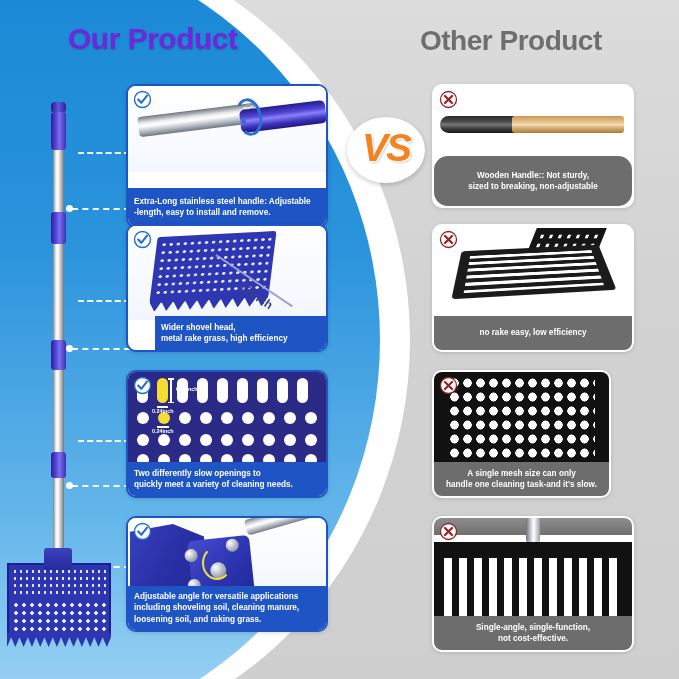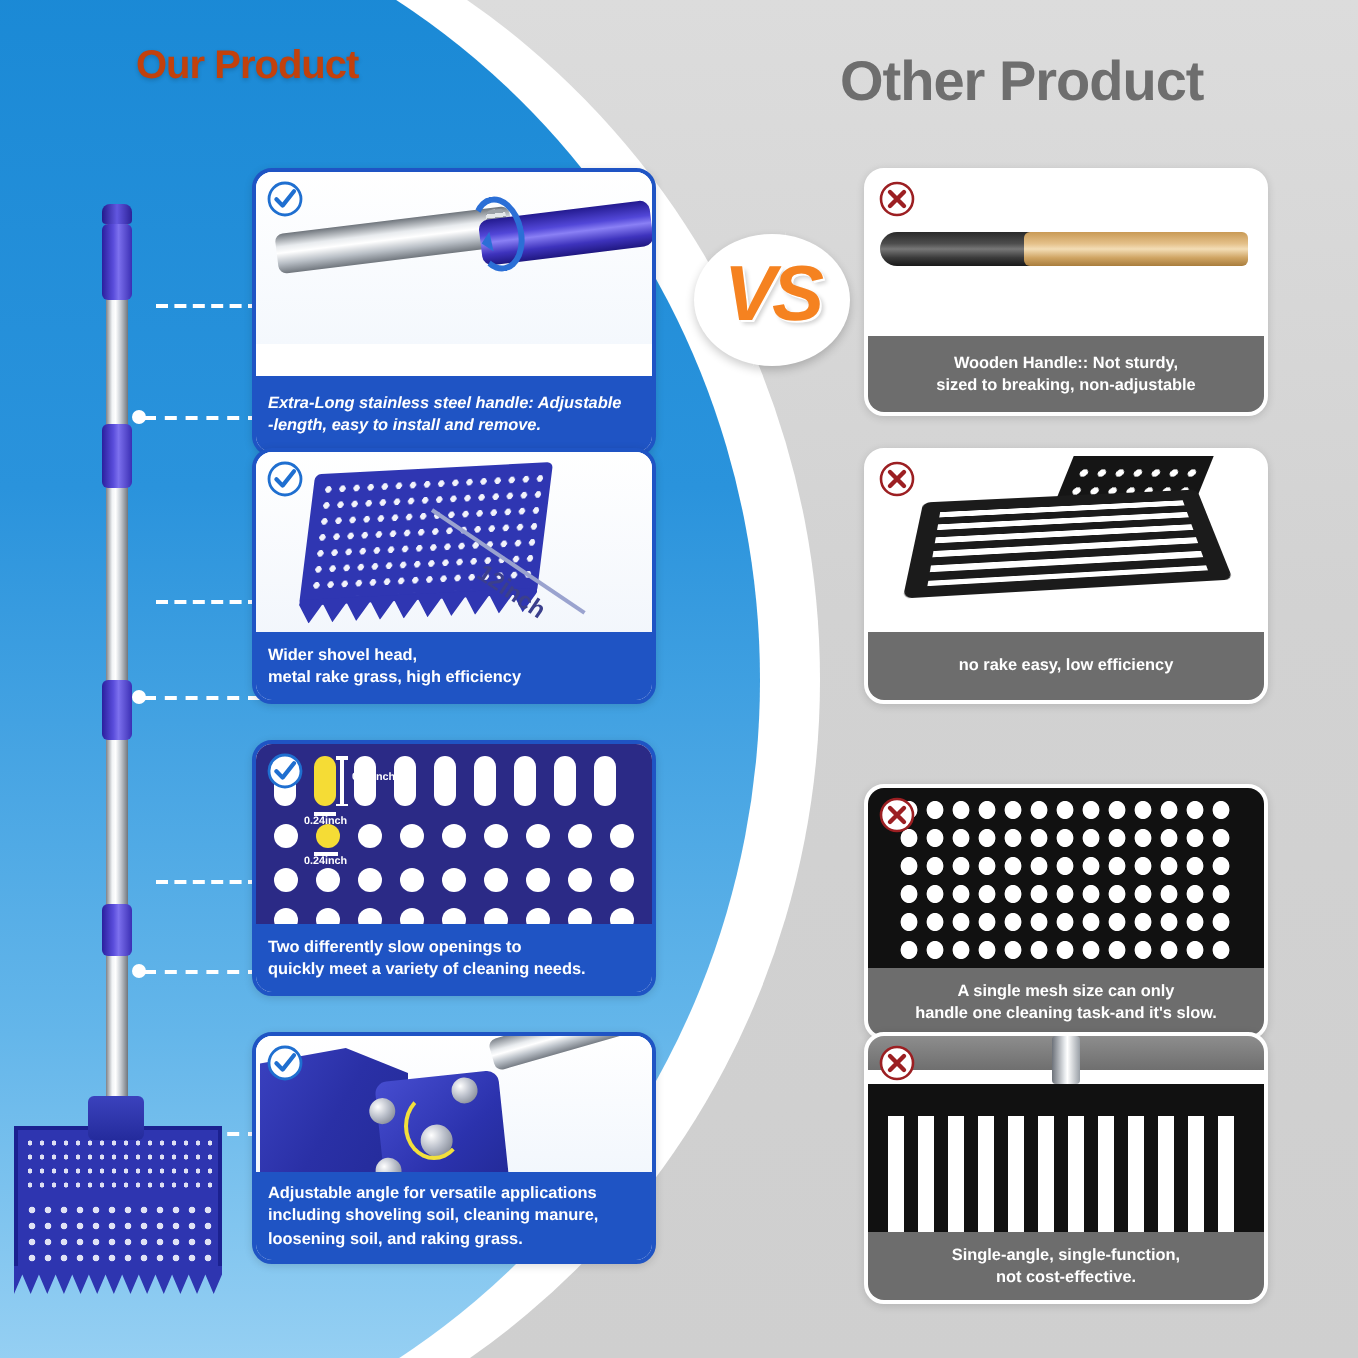--- a/index.html
+++ b/index.html
@@ -38,22 +38,22 @@
 
   
   .heading {
     position: absolute;
     font-weight: bold;
     letter-spacing: -0.5px;
     white-space: nowrap;
   }
   .heading-left {
     left: 68px; top: 22px;
-    font-size: 20px;
-    color: #c2410c;
+    font-size: 30px;
+    color: #6d28d9;
     text-shadow: 0 1px 2px rgba(0,0,0,.18);
   }
   .heading-right {
     left: 420px; top: 25px;
     font-size: 28px;
     color: #6e6e6e;
   }
 
   
   .vs-badge {
@@ -480,21 +480,21 @@
   <div class="dash" style="left:72px;top:566px;width:58px;height:1px;border-top-width:2px;"></div>
   <div class="dot" style="left:66px;top:563px;"></div>
   <div class="dash" style="left:128px;top:530px;width:1px;height:38px;border-left-width:2px;"></div>
 
   <div class="vs-badge">
     <div class="vs-circle"></div>
     <div class="vs-bolt"></div>
     <div class="vs-text">VS</div>
   </div>
 
-  <div class="card left-card" style="left:126px;top:84px;width:202px;height:144px;font-style:italic;">
+  <div class="card left-card" style="left:126px;top:84px;width:202px;height:144px;">
     <div class="card-media" style="height:86px;background:linear-gradient(180deg,#ffffff,#f4f8fd);">
       <div class="tube-steel"></div>
       <div class="tube-blue"></div>
       <div class="tube-ring"></div>
     </div>
     <div class="mark">
       <svg width="19" height="19" viewBox="0 0 19 19">
         <circle cx="9.5" cy="9.5" r="8" fill="#fff" stroke="#1f6fd0" stroke-width="1.4"></circle>
         <path d="M5.2 9.6 L8.3 12.8 L14 5.6" fill="none" stroke="#1f6fd0" stroke-width="2.1" stroke-linecap="round" stroke-linejoin="round"></path>
       </svg>
@@ -513,21 +513,21 @@
       </div>
       <div class="measure-line"></div>
       <div class="measure-12">12inch</div>
     </div>
     <div class="mark">
       <svg width="19" height="19" viewBox="0 0 19 19">
         <circle cx="9.5" cy="9.5" r="8" fill="#fff" stroke="#1f6fd0" stroke-width="1.4"></circle>
         <path d="M5.2 9.6 L8.3 12.8 L14 5.6" fill="none" stroke="#1f6fd0" stroke-width="2.1" stroke-linecap="round" stroke-linejoin="round"></path>
       </svg>
     </div>
-    <div class="card-caption" style="height:34px;">
+    <div class="card-caption" style="height:34px;margin-left:27px;">
       <span>Wider shovel head,</span>
       <span>metal rake grass, high efficiency</span>
     </div>
   </div>
 
   <div class="card left-card" style="left:126px;top:370px;width:202px;height:128px;">
     <div class="card-media" style="height:94px;">
       <div class="hole-field">
         <div class="slot-row" style="left:9px;top:6px;">
           <div class="slot"></div>
@@ -625,21 +625,21 @@
     <div class="card-media" style="height:86px;background:#ffffff;">
       <div class="black-handle"></div>
       <div class="wood-handle"></div>
     </div>
     <div class="mark">
       <svg width="19" height="19" viewBox="0 0 19 19">
         <circle cx="9.5" cy="9.5" r="8" fill="#fff" stroke="#9c1f22" stroke-width="1.3"></circle>
         <path d="M6 6 L13 13 M13 6 L6 13" fill="none" stroke="#9c1f22" stroke-width="2.2" stroke-linecap="round"></path>
       </svg>
     </div>
-    <div class="card-caption" style="height:38px;">
+    <div class="card-caption" style="height:50px;border-radius:14px;">
       <span>Wooden Handle::  Not sturdy,</span>
       <span>sized to breaking, non-adjustable</span>
     </div>
   </div>
 
   <div class="card right-card" style="left:432px;top:224px;width:202px;height:128px;">
     <div class="card-media" style="height:94px;background:#ffffff;">
       <div class="scoop-back">
         <div class="scoop-back-holes"></div>
       </div>
@@ -651,21 +651,21 @@
       <svg width="19" height="19" viewBox="0 0 19 19">
         <circle cx="9.5" cy="9.5" r="8" fill="#fff" stroke="#9c1f22" stroke-width="1.3"></circle>
         <path d="M6 6 L13 13 M13 6 L6 13" fill="none" stroke="#9c1f22" stroke-width="2.2" stroke-linecap="round"></path>
       </svg>
     </div>
     <div class="card-caption" style="height:34px;">
       <span>no rake easy, low efficiency</span>
     </div>
   </div>
 
-  <div class="card right-card" style="left:432px;top:392px;width:202px;height:128px;">
+  <div class="card right-card" style="left:432px;top:370px;width:179px;height:128px;">
     <div class="card-media" style="height:94px;">
       <div class="mesh-black">
         <div class="mesh-black-holes"></div>
       </div>
     </div>
     <div class="mark">
       <svg width="19" height="19" viewBox="0 0 19 19">
         <circle cx="9.5" cy="9.5" r="8" fill="#fff" stroke="#9c1f22" stroke-width="1.3"></circle>
         <path d="M6 6 L13 13 M13 6 L6 13" fill="none" stroke="#9c1f22" stroke-width="2.2" stroke-linecap="round"></path>
       </svg>

